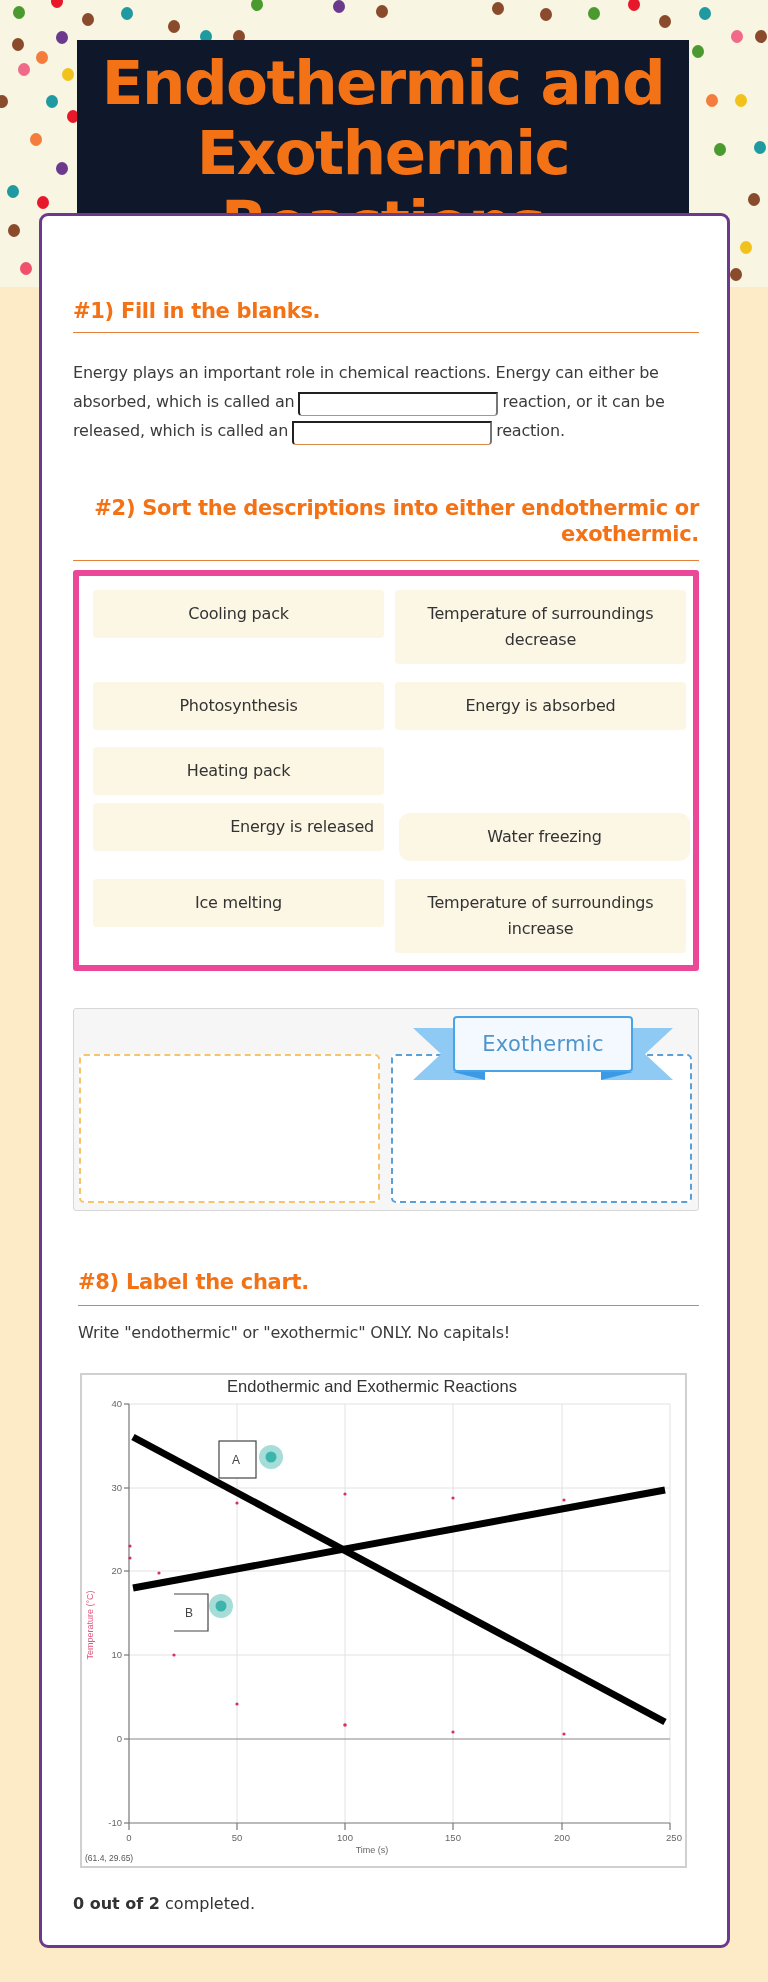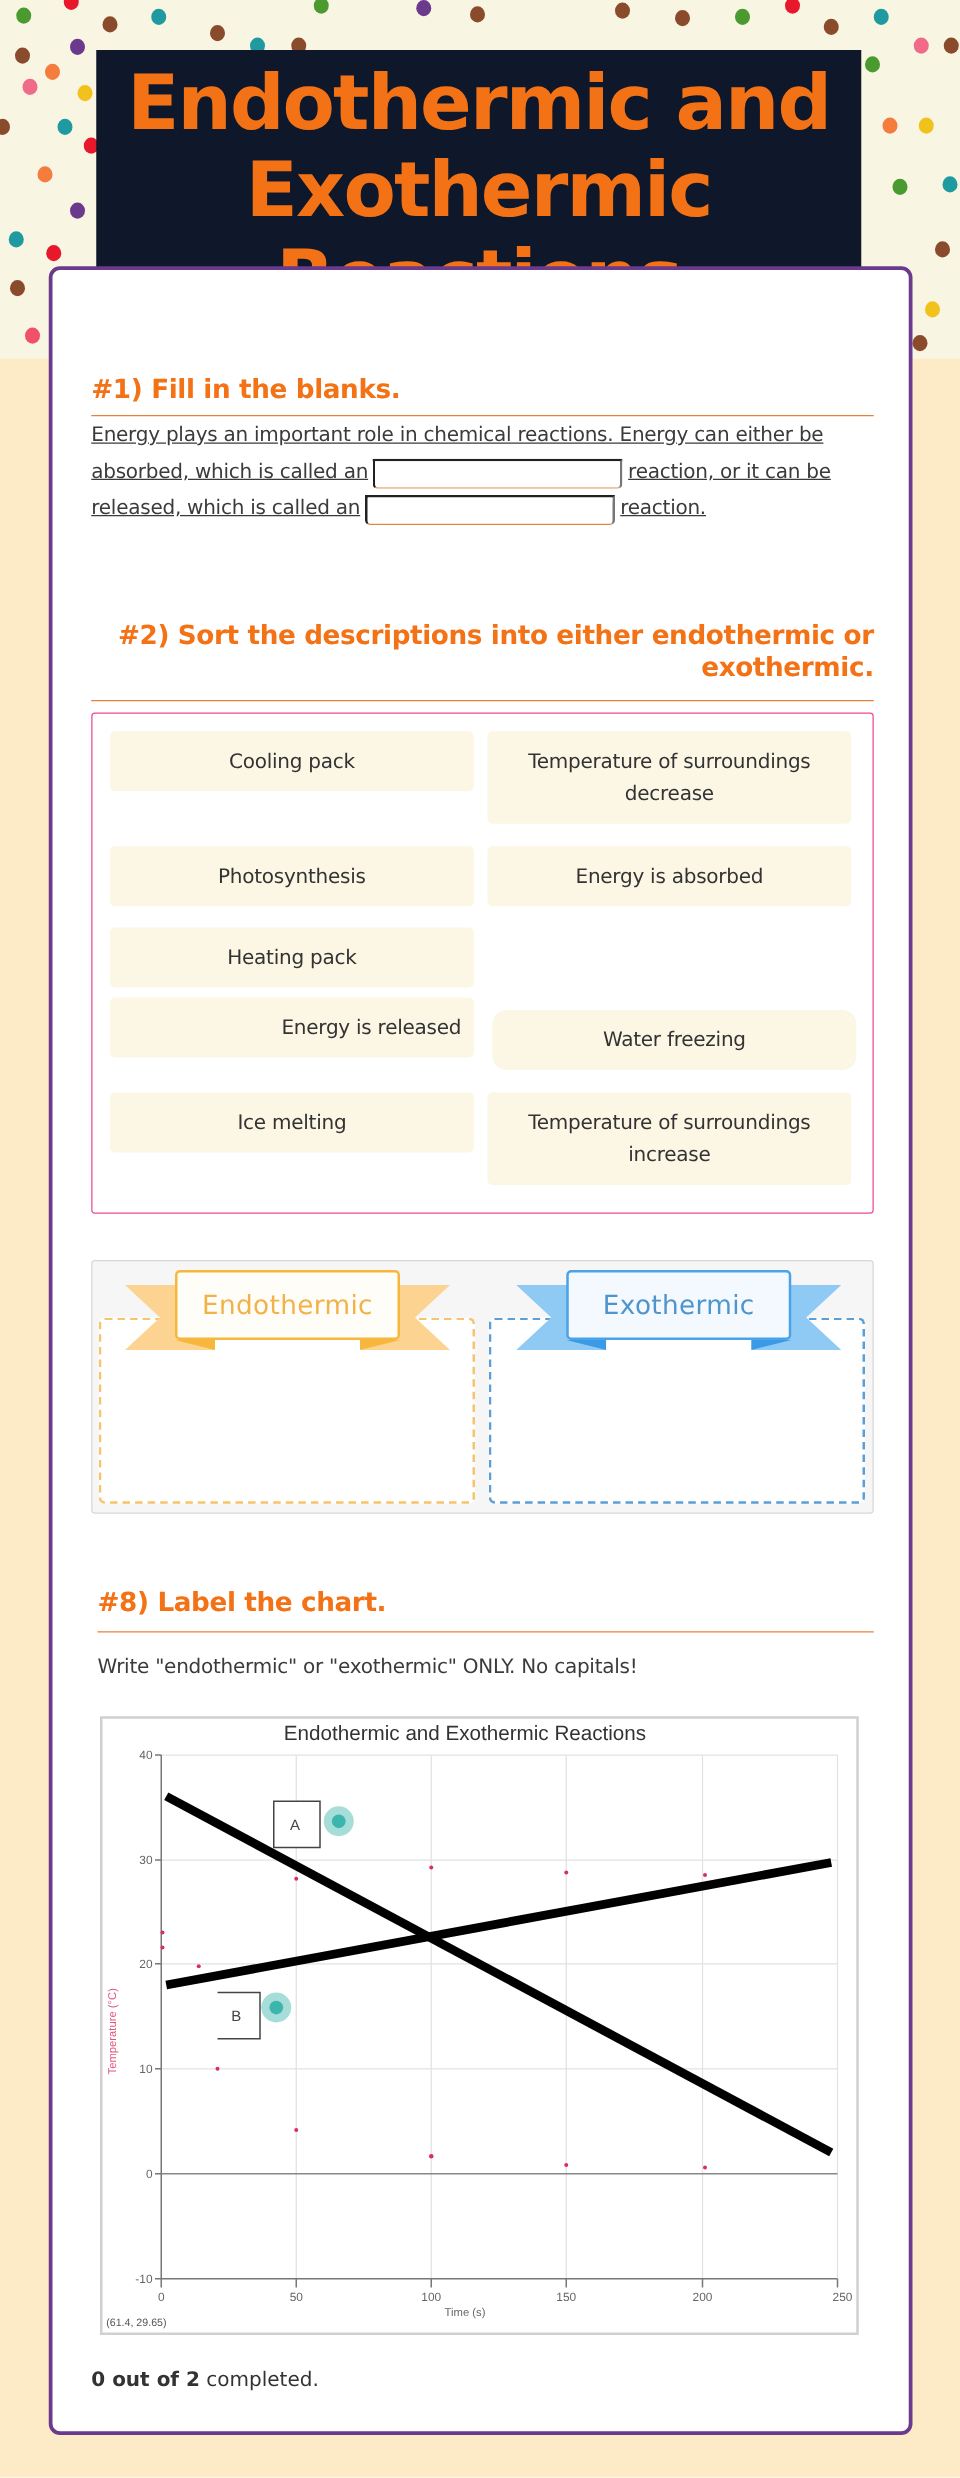--- a/index.html
+++ b/index.html
@@ -56,21 +56,21 @@
     display: inline-block; vertical-align: bottom;
     width: 200px; height: 24px;
     border-bottom: 1.5px solid #d88a4a;
     border-radius: 0 0 4px 4px;
     margin: 0 4px;
     background: transparent;
     outline: none; font-size: 15px;
   }
   .sort-box {
     position: absolute; left: 31px; top: 354px; width: 626px; height: 401px;
-    border: 1px solid #ec4899; border-radius: 3px; background: #fff;
+    border: 6px solid #ec4899; border-radius: 3px; background: #fff;
   }
   .tile {
     position: absolute; width: 291px;
     background: #fcf6e5;
     border-radius: 4px;
     font-size: 16px; line-height: 26px; color: #333;
     text-align: center;
     padding: 11px 10px;
     letter-spacing: -0.2px;
   }
@@ -154,21 +154,21 @@
     <div>Endothermic and</div>
     <div>Exothermic</div>
     <div>Reactions</div>
   </div>
 </div>
 
 <div class="card">
 
   <div class="sec-head" style="left:31px;top:82px;">#1)   Fill in the blanks.</div>
   <div class="rule" style="left:31px;top:116px;width:626px;"></div>
-  <div class="para" style="top:117px;text-decoration:underline;">
+  <div class="para" style="top:142px;">
     <span>Energy plays an important role in chemical reactions. Energy can either be absorbed, which is called an</span><input class="blank" type="text" value="" style=""><span>reaction, or it can be released, which is called an</span><input class="blank" type="text" value="" style=""><span>reaction.</span>
   </div>
 
   <div class="sec-head" style="left:31px;top:279px;width:626px;text-align:right;">#2) Sort the descriptions into either endothermic or exothermic.</div>
   <div class="rule" style="left:31px;top:344px;width:626px;"></div>
 
   <div class="sort-box">
     <div class="tile" style="left:14px;top:14px;">Cooling pack</div>
     <div class="tile" style="left:316px;top:14px;">Temperature of surroundings decrease</div>
     <div class="tile" style="left:14px;top:106px;">Photosynthesis</div>
@@ -177,31 +177,20 @@
     <div class="tile" style="left:14px;top:227px;text-align:right;">Energy is released</div>
     <div class="tile" style="left:320px;top:237px;border-radius:11px;">Water freezing</div>
     <div class="tile" style="left:14px;top:303px;">Ice melting</div>
     <div class="tile" style="left:316px;top:303px;">Temperature of surroundings increase</div>
   </div>
 
   <div class="drop-area">
     <div class="zone" style="left:5px;"></div>
     <div class="zone exo" style="left:317px;"></div>
 
-    <div class="ribbon" style="left:26px;">
-      <svg class="tail" style="left:0;" viewBox="0 0 72 52">
-        <polygon points="0,0 72,0 72,52 0,52 28,26" fill="#fcd391"></polygon>
-        <polygon points="40,44 72,44 72,52" fill="#f6b73c"></polygon>
-      </svg>
-      <svg class="tail" style="left:188px;" viewBox="0 0 72 52">
-        <polygon points="0,0 72,0 44,26 72,52 0,52" fill="#fcd391"></polygon>
-        <polygon points="0,44 32,44 0,52" fill="#f6b73c"></polygon>
-      </svg>
-      <div class="label-box">Endothermic</div>
-    </div>
 
     <div class="ribbon" style="left:339px;">
       <svg class="tail" style="left:0;" viewBox="0 0 72 52">
         <polygon points="0,0 72,0 72,52 0,52 28,26" fill="#8fcaf5"></polygon>
         <polygon points="40,44 72,44 72,52" fill="#3a9ae6"></polygon>
       </svg>
       <svg class="tail" style="left:188px;" viewBox="0 0 72 52">
         <polygon points="0,0 72,0 44,26 72,52 0,52" fill="#8fcaf5"></polygon>
         <polygon points="0,44 32,44 0,52" fill="#3a9ae6"></polygon>
       </svg>

